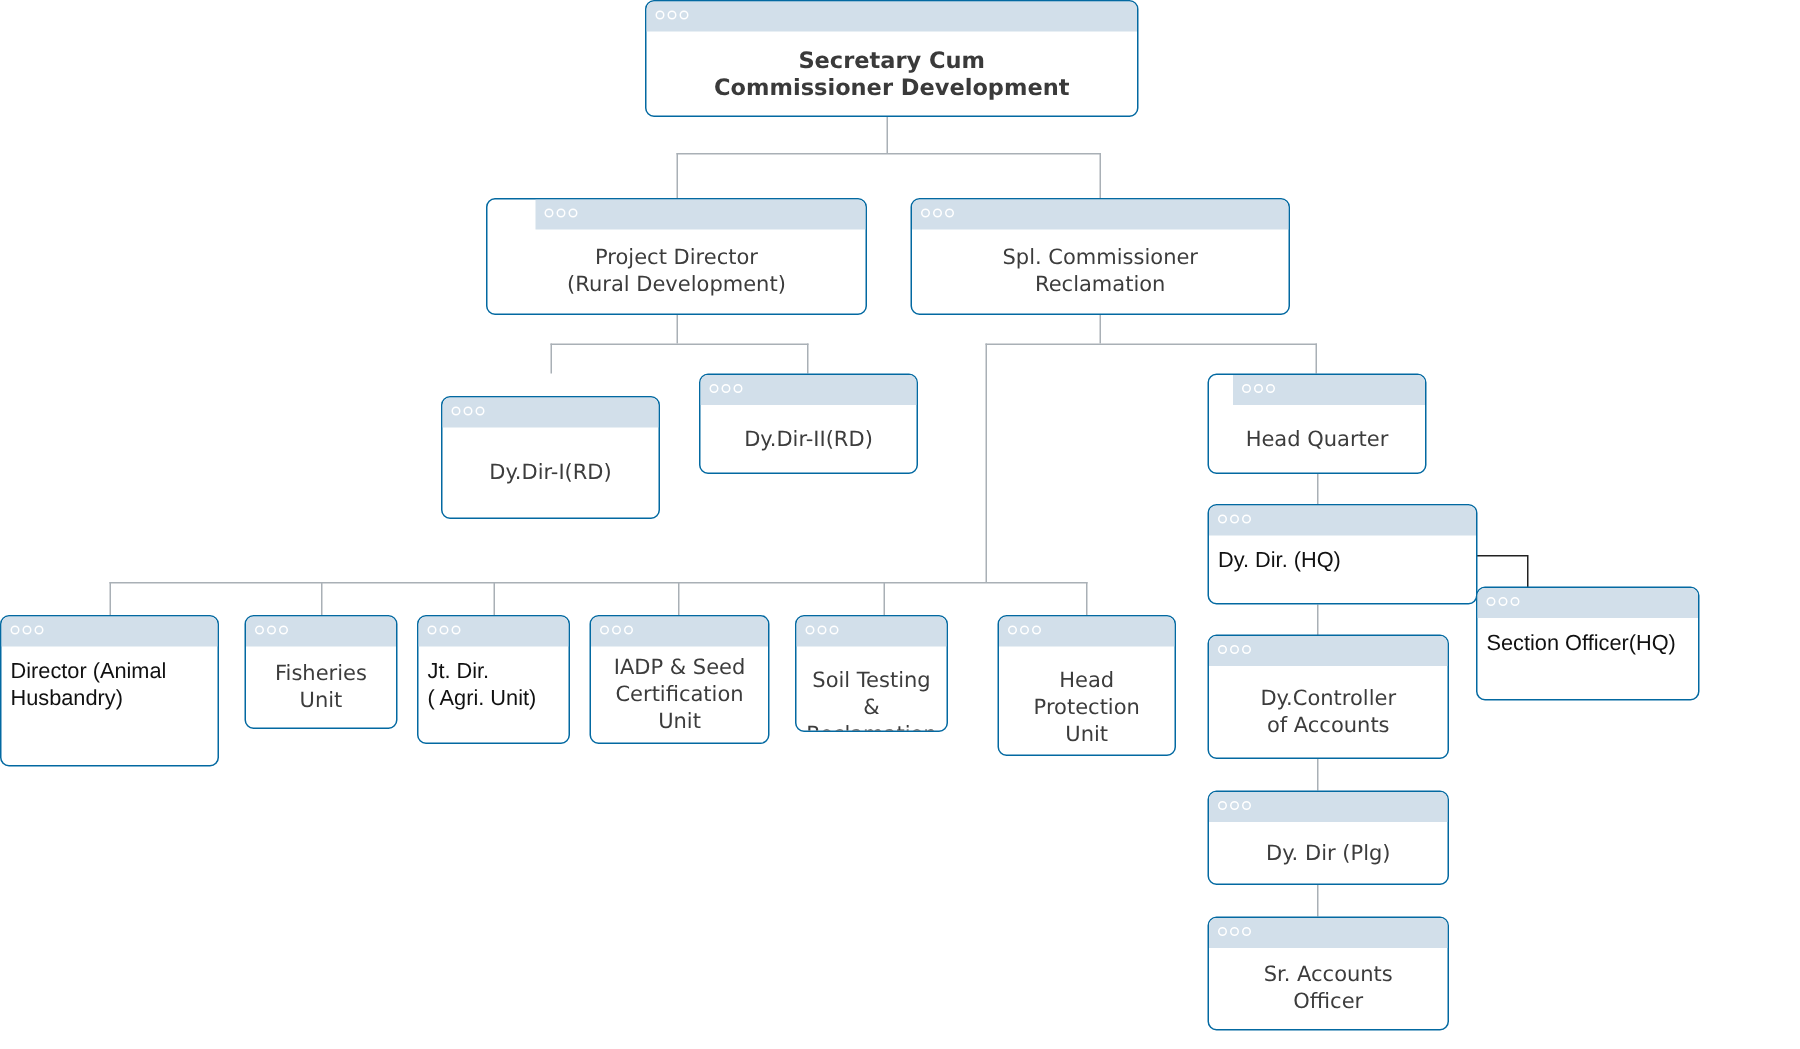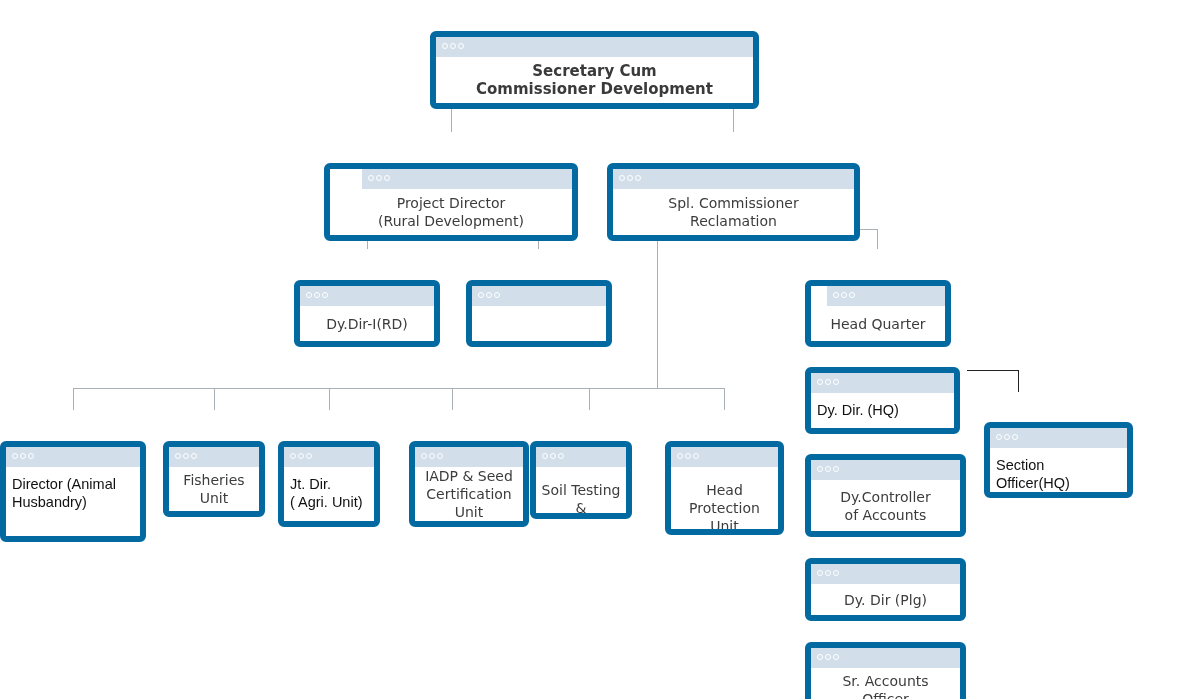--- a/index.html
+++ b/index.html
@@ -1,19 +1,19 @@
 <!DOCTYPE html>
 <html><head>
 <meta charset="utf-8">
 <style>
   html, body { margin:0; padding:0; background:#ffffff; }
   body { width:1200px; height:699px; position:relative; overflow:hidden; font-family:"DejaVu Sans", sans-serif; }
   .line { position:absolute; background:#a9b0b6; }
   .line.dark { background:#222; }
-  .node { position:absolute; background:#fff; border:6px solid #0369a1; border-radius:6px; box-sizing:border-box; overflow:hidden;margin-top:31px; }
+  .node { position:absolute; background:#fff; border:1px solid #0369a1; border-radius:6px; box-sizing:border-box; overflow:hidden; }
   .node .bar { height:20px; background:#d2dfea; position:relative; }
   .node .dots { position:absolute; left:6px; top:6px; display:flex; gap:2px; }
   .node .dot { width:6px; height:6px; border:1px solid #fff; border-radius:50%; box-sizing:border-box; background:#d2dfea; }
   .node .label { position:absolute; left:0; right:0; top:20px; bottom:0; display:flex; align-items:center; justify-content:center; text-align:center; color:#3c3c3c; font-size:14px; line-height:18px; white-space:pre-line; padding:0 4px; }
   .node .label.bold { font-weight:bold; font-size:15px; color:#3a3a3a; }
   .node .label.left { justify-content:flex-start; align-items:flex-start; text-align:left; padding:8px 6px; color:#111; font-size:14.5px; font-family:"Liberation Sans", sans-serif; }
   .node .label.top { align-items:flex-start; padding-top:14px; }
 </style>
 </head>
 <body>
@@ -78,53 +78,54 @@
       <div class="dots">
         <span class="dot"></span>
         <span class="dot"></span>
         <span class="dot"></span>
       </div>
     </div>
   <div class="label">Spl. Commissioner
 Reclamation</div>
 </div>
 
-<div class="node" style="left:294px;top:249px;width:146px;height:67px;">
+<div class="node" style="left:294px;top:264px;width:146px;height:82px;">
   <div class="bar">
       <div class="dots">
         <span class="dot"></span>
         <span class="dot"></span>
         <span class="dot"></span>
       </div>
     </div>
   <div class="label">Dy.Dir-I(RD)</div>
 </div>
 
 <div class="node" style="left:466px;top:249px;width:146px;height:67px;">
   <div class="bar">
       <div class="dots">
         <span class="dot"></span>
         <span class="dot"></span>
         <span class="dot"></span>
       </div>
     </div>
+  <div class="label">Dy.Dir-II(RD)</div>
 </div>
 
 <div class="node" style="left:805px;top:249px;width:146px;height:67px;padding-left:16px;">
   <div class="bar">
       <div class="dots">
         <span class="dot"></span>
         <span class="dot"></span>
         <span class="dot"></span>
       </div>
     </div>
   <div class="label">Head Quarter</div>
 </div>
 
-<div class="node" style="left:805px;top:336px;width:155px;height:67px;">
+<div class="node" style="left:805px;top:336px;width:180px;height:67px;">
   <div class="bar">
       <div class="dots">
         <span class="dot"></span>
         <span class="dot"></span>
         <span class="dot"></span>
       </div>
     </div>
   <div class="label left">Dy. Dir. (HQ)</div>
 </div>
 
@@ -203,21 +204,21 @@
       <div class="dots">
         <span class="dot"></span>
         <span class="dot"></span>
         <span class="dot"></span>
       </div>
     </div>
   <div class="label left">Jt. Dir.
 ( Agri. Unit)</div>
 </div>
 
-<div class="node" style="left:409px;top:410px;width:120px;height:86px;">
+<div class="node" style="left:393px;top:410px;width:120px;height:86px;">
   <div class="bar">
       <div class="dots">
         <span class="dot"></span>
         <span class="dot"></span>
         <span class="dot"></span>
       </div>
     </div>
   <div class="label">IADP &amp; Seed
 Certification
 Unit</div>

